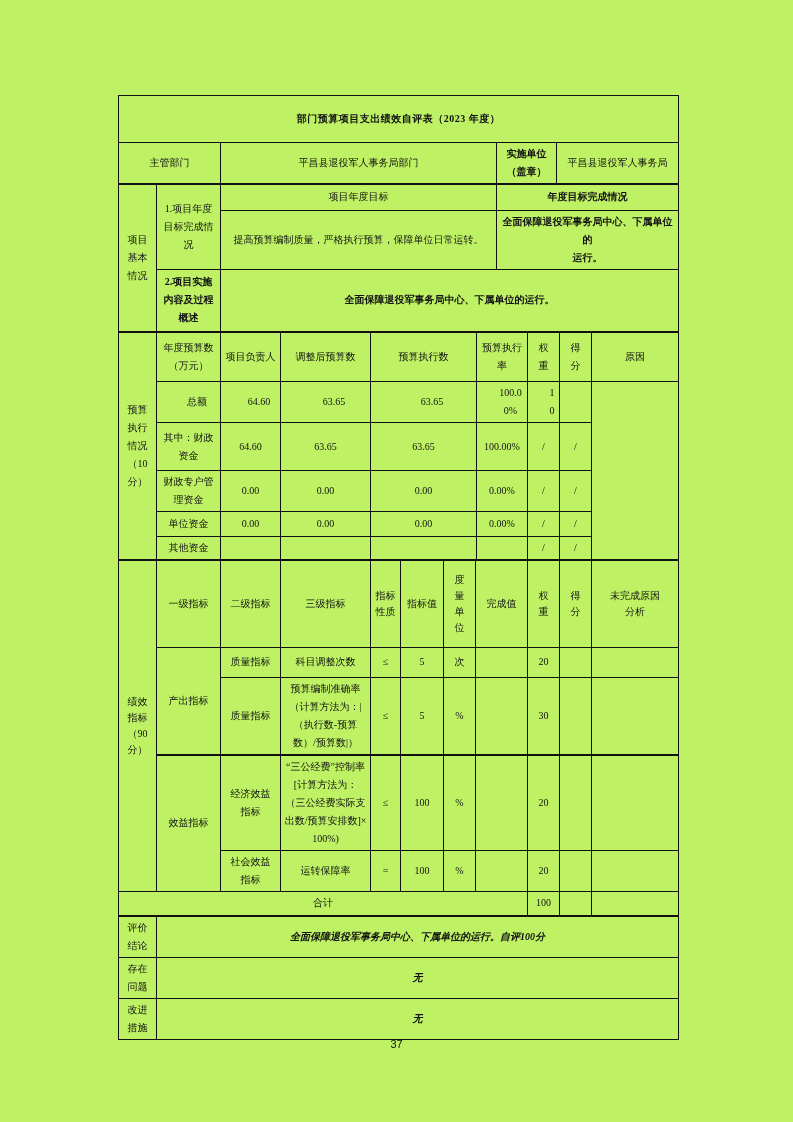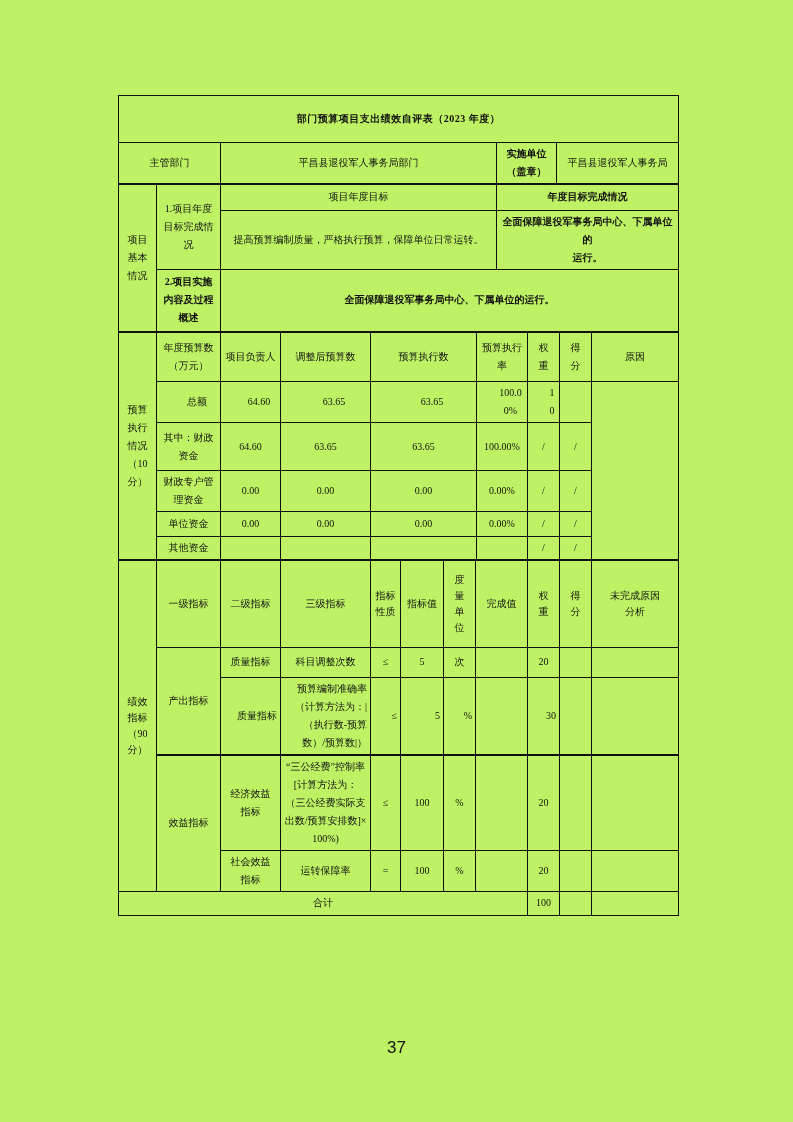--- a/index.html
+++ b/index.html
@@ -59,35 +59,35 @@
   .basic-table  tr:nth-child(2) td { height: 44px; }
   .basic-table  tr:nth-child(3) td { height: 62px; font-weight: bold; }
   .budget-table tr:nth-child(1) td { height: 50px; }
   .budget-table tr:nth-child(2) td { height: 26px; padding-left: 20px; }
   .budget-table tr:nth-child(3) td { height: 48px; }
   .budget-table tr:nth-child(4) td { height: 38px; }
   .budget-table tr:nth-child(5) td { height: 25px; }
   .budget-table tr:nth-child(6) td { height: 20px; }
   .perf-table   tr:nth-child(1) td { height: 87px; line-height: 16px; }
   .perf-table   tr:nth-child(2) td { height: 30px; }
-  .perf-table   tr:nth-child(3) td { height: 64px; text-align: right; }
+  .perf-table   tr:nth-child(3) td { height: 64px; }
   .perf-table   tr:nth-child(4) td { height: 81px; margin-left: 12px; }
   .perf-table   tr:nth-child(5) td { height: 40px; }
   .perf-table   tr:nth-child(6) td { height: 24px; }
   .footer-table tr:nth-child(1) td { height: 35px; }
   .footer-table tr:nth-child(2) td { height: 31px; }
   .footer-table tr:nth-child(3) td { height: 33px; }
   .managers-table tr td { height: 24px; }
 
   .page-number {
     position: absolute;
     left: 0; right: 0;
     top: 1038px;
     text-align: center;
-    font-size: 17px;
+    font-size: 11px;
     font-family: "Liberation Sans", "DejaVu Sans", sans-serif;
     color: #111;
   }
 </style>
 </head>
 <body>
 
 <div class="page">
   <div class="doc-table">
 
@@ -313,18 +313,41 @@
       </tr>
       <tr>
         <td colspan="8">合计</td>
         <td>100</td>
         <td></td>
         <td></td>
       </tr>
     </tbody>
       </table>
 
+    <table class="t footer-table thick-top">
+      <colgroup>
+          <col style="width:38px">
+          <col style="width:522px">
+        </colgroup>
+      <tbody>
+          <tr>
+        <td class="vlabel">评价
+结论</td>
+        <td class="left bold ital">全面保障退役军事务局中心、下属单位的运行。自评100分</td>
+      </tr>
+      <tr>
+        <td class="vlabel">存在
+问题</td>
+        <td class="left bold ital">无</td>
+      </tr>
+      <tr>
+        <td class="vlabel">改进
+措施</td>
+        <td class="left bold ital">无</td>
+      </tr>
+    </tbody>
+      </table>
 
 
   </div>
 
   <div class="page-number">37</div>
 </div>
 
 </body></html>

